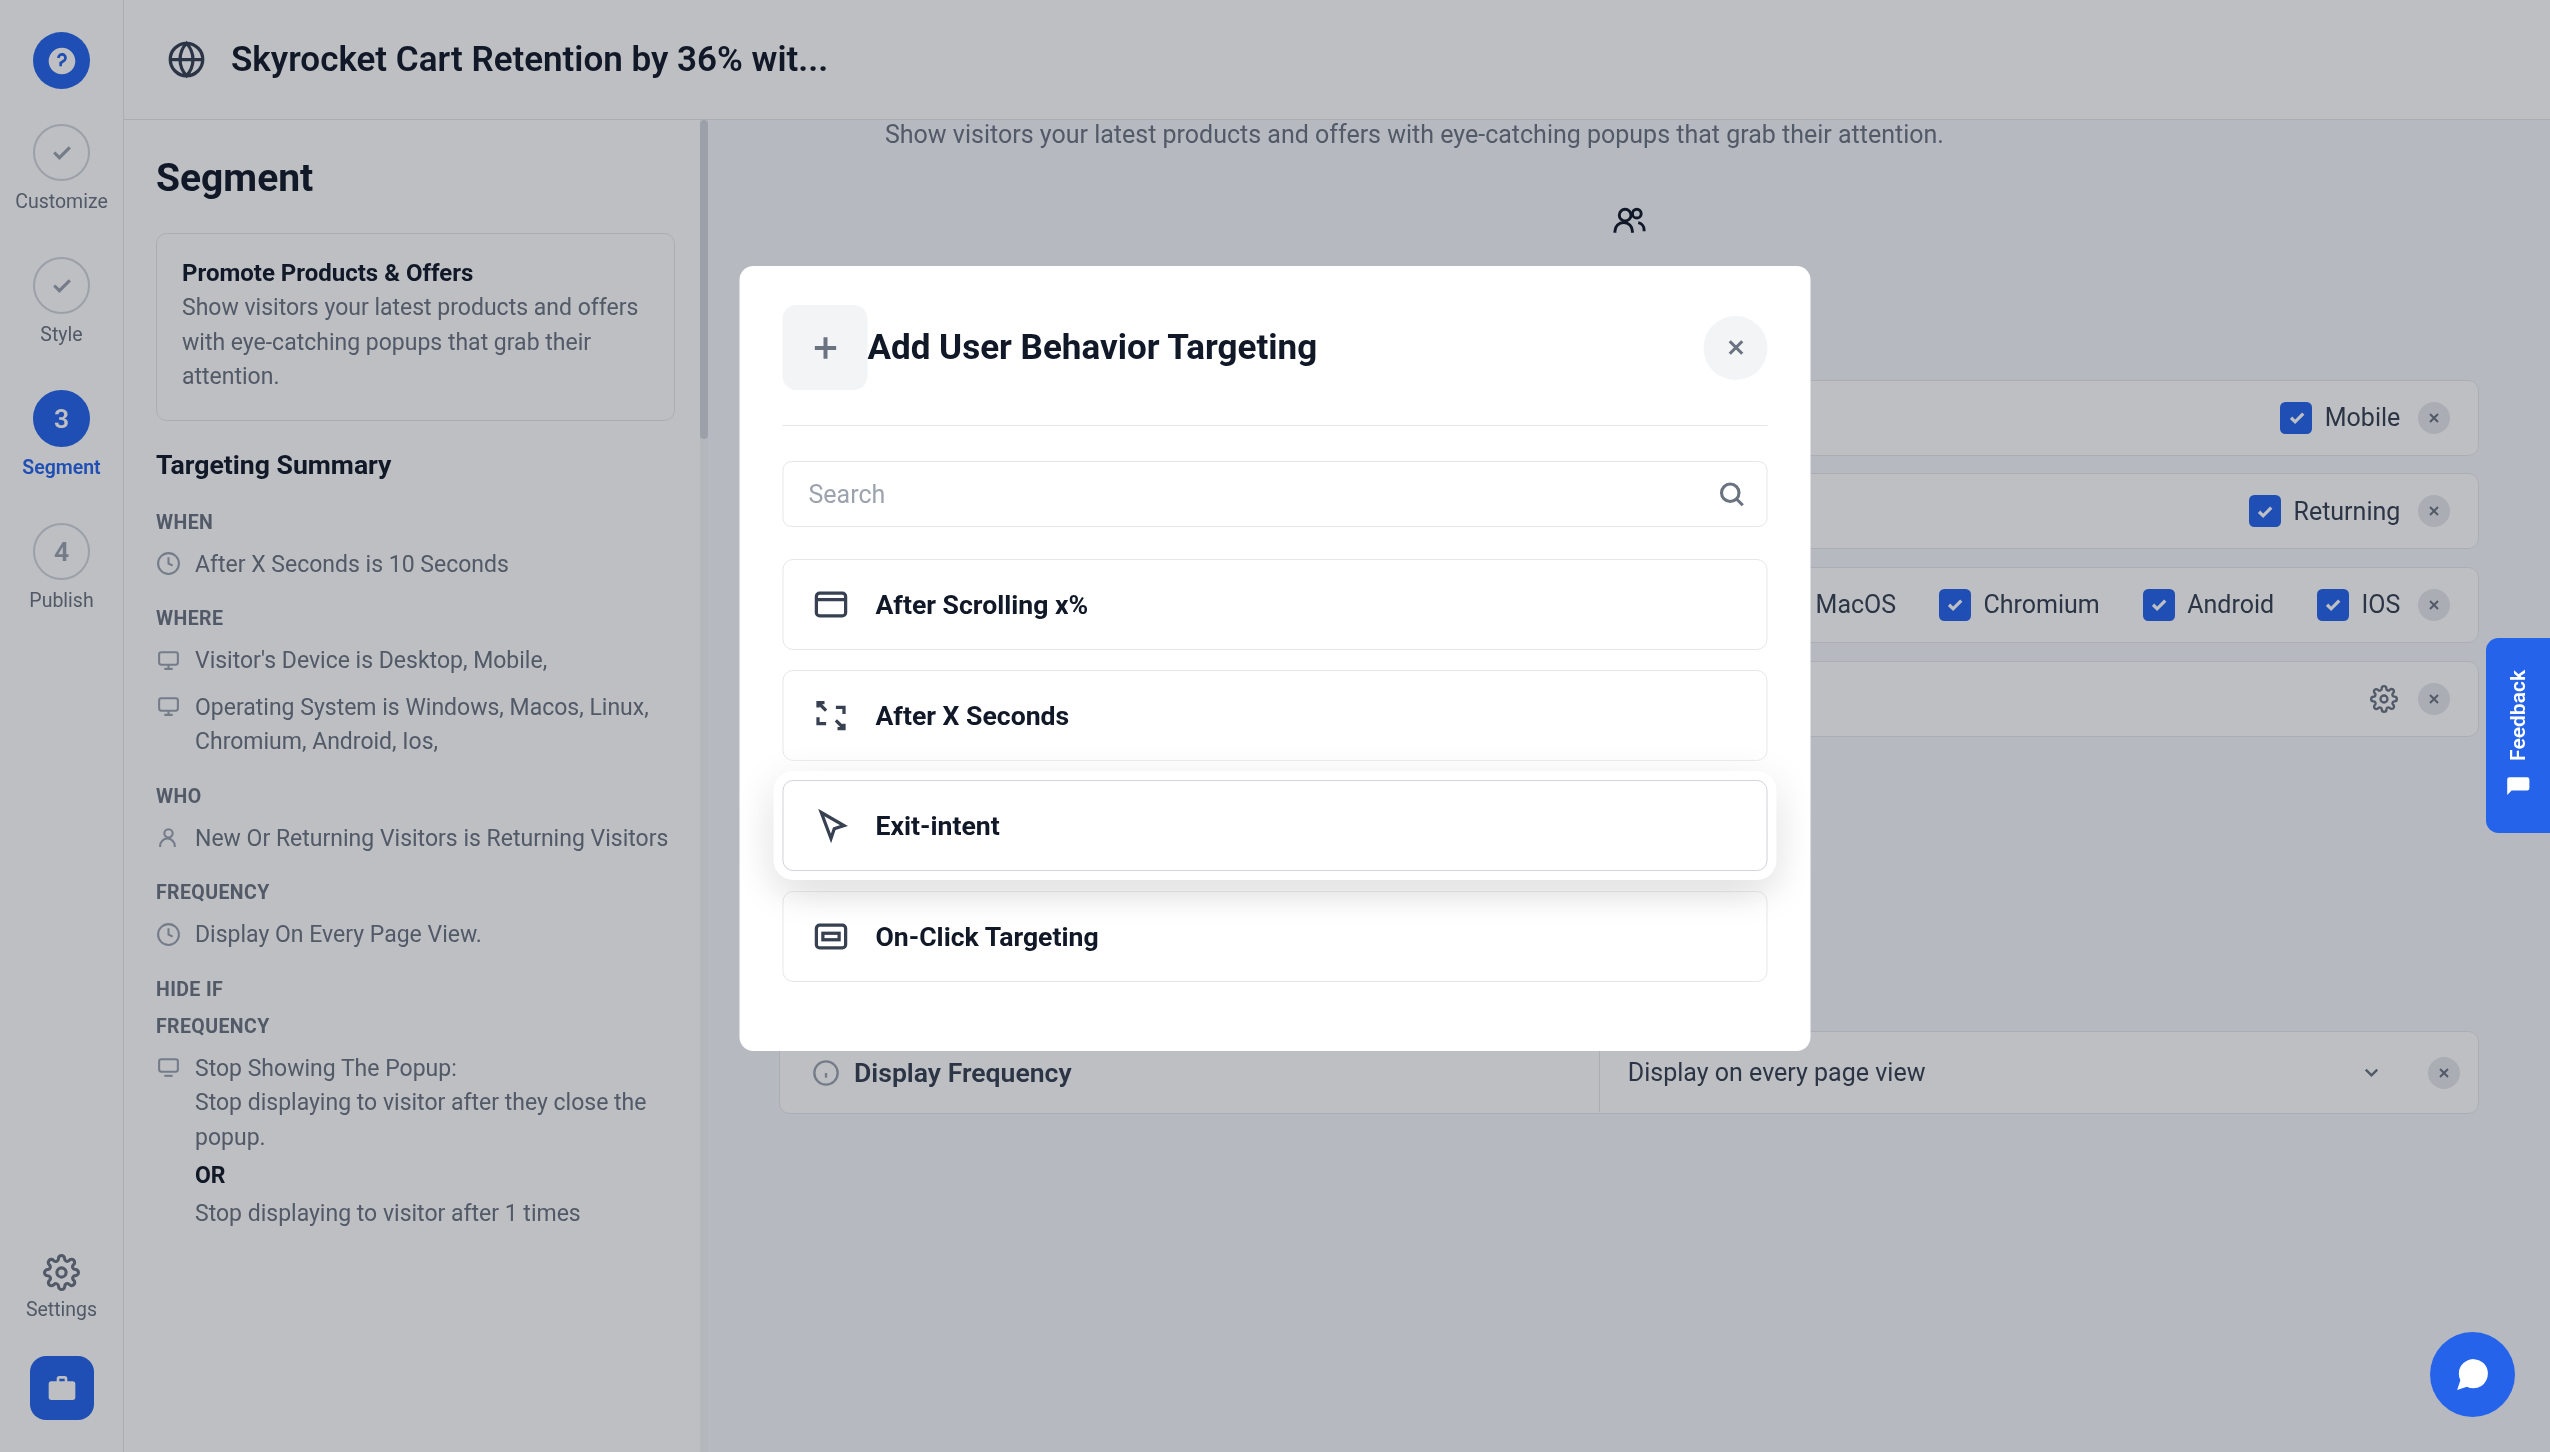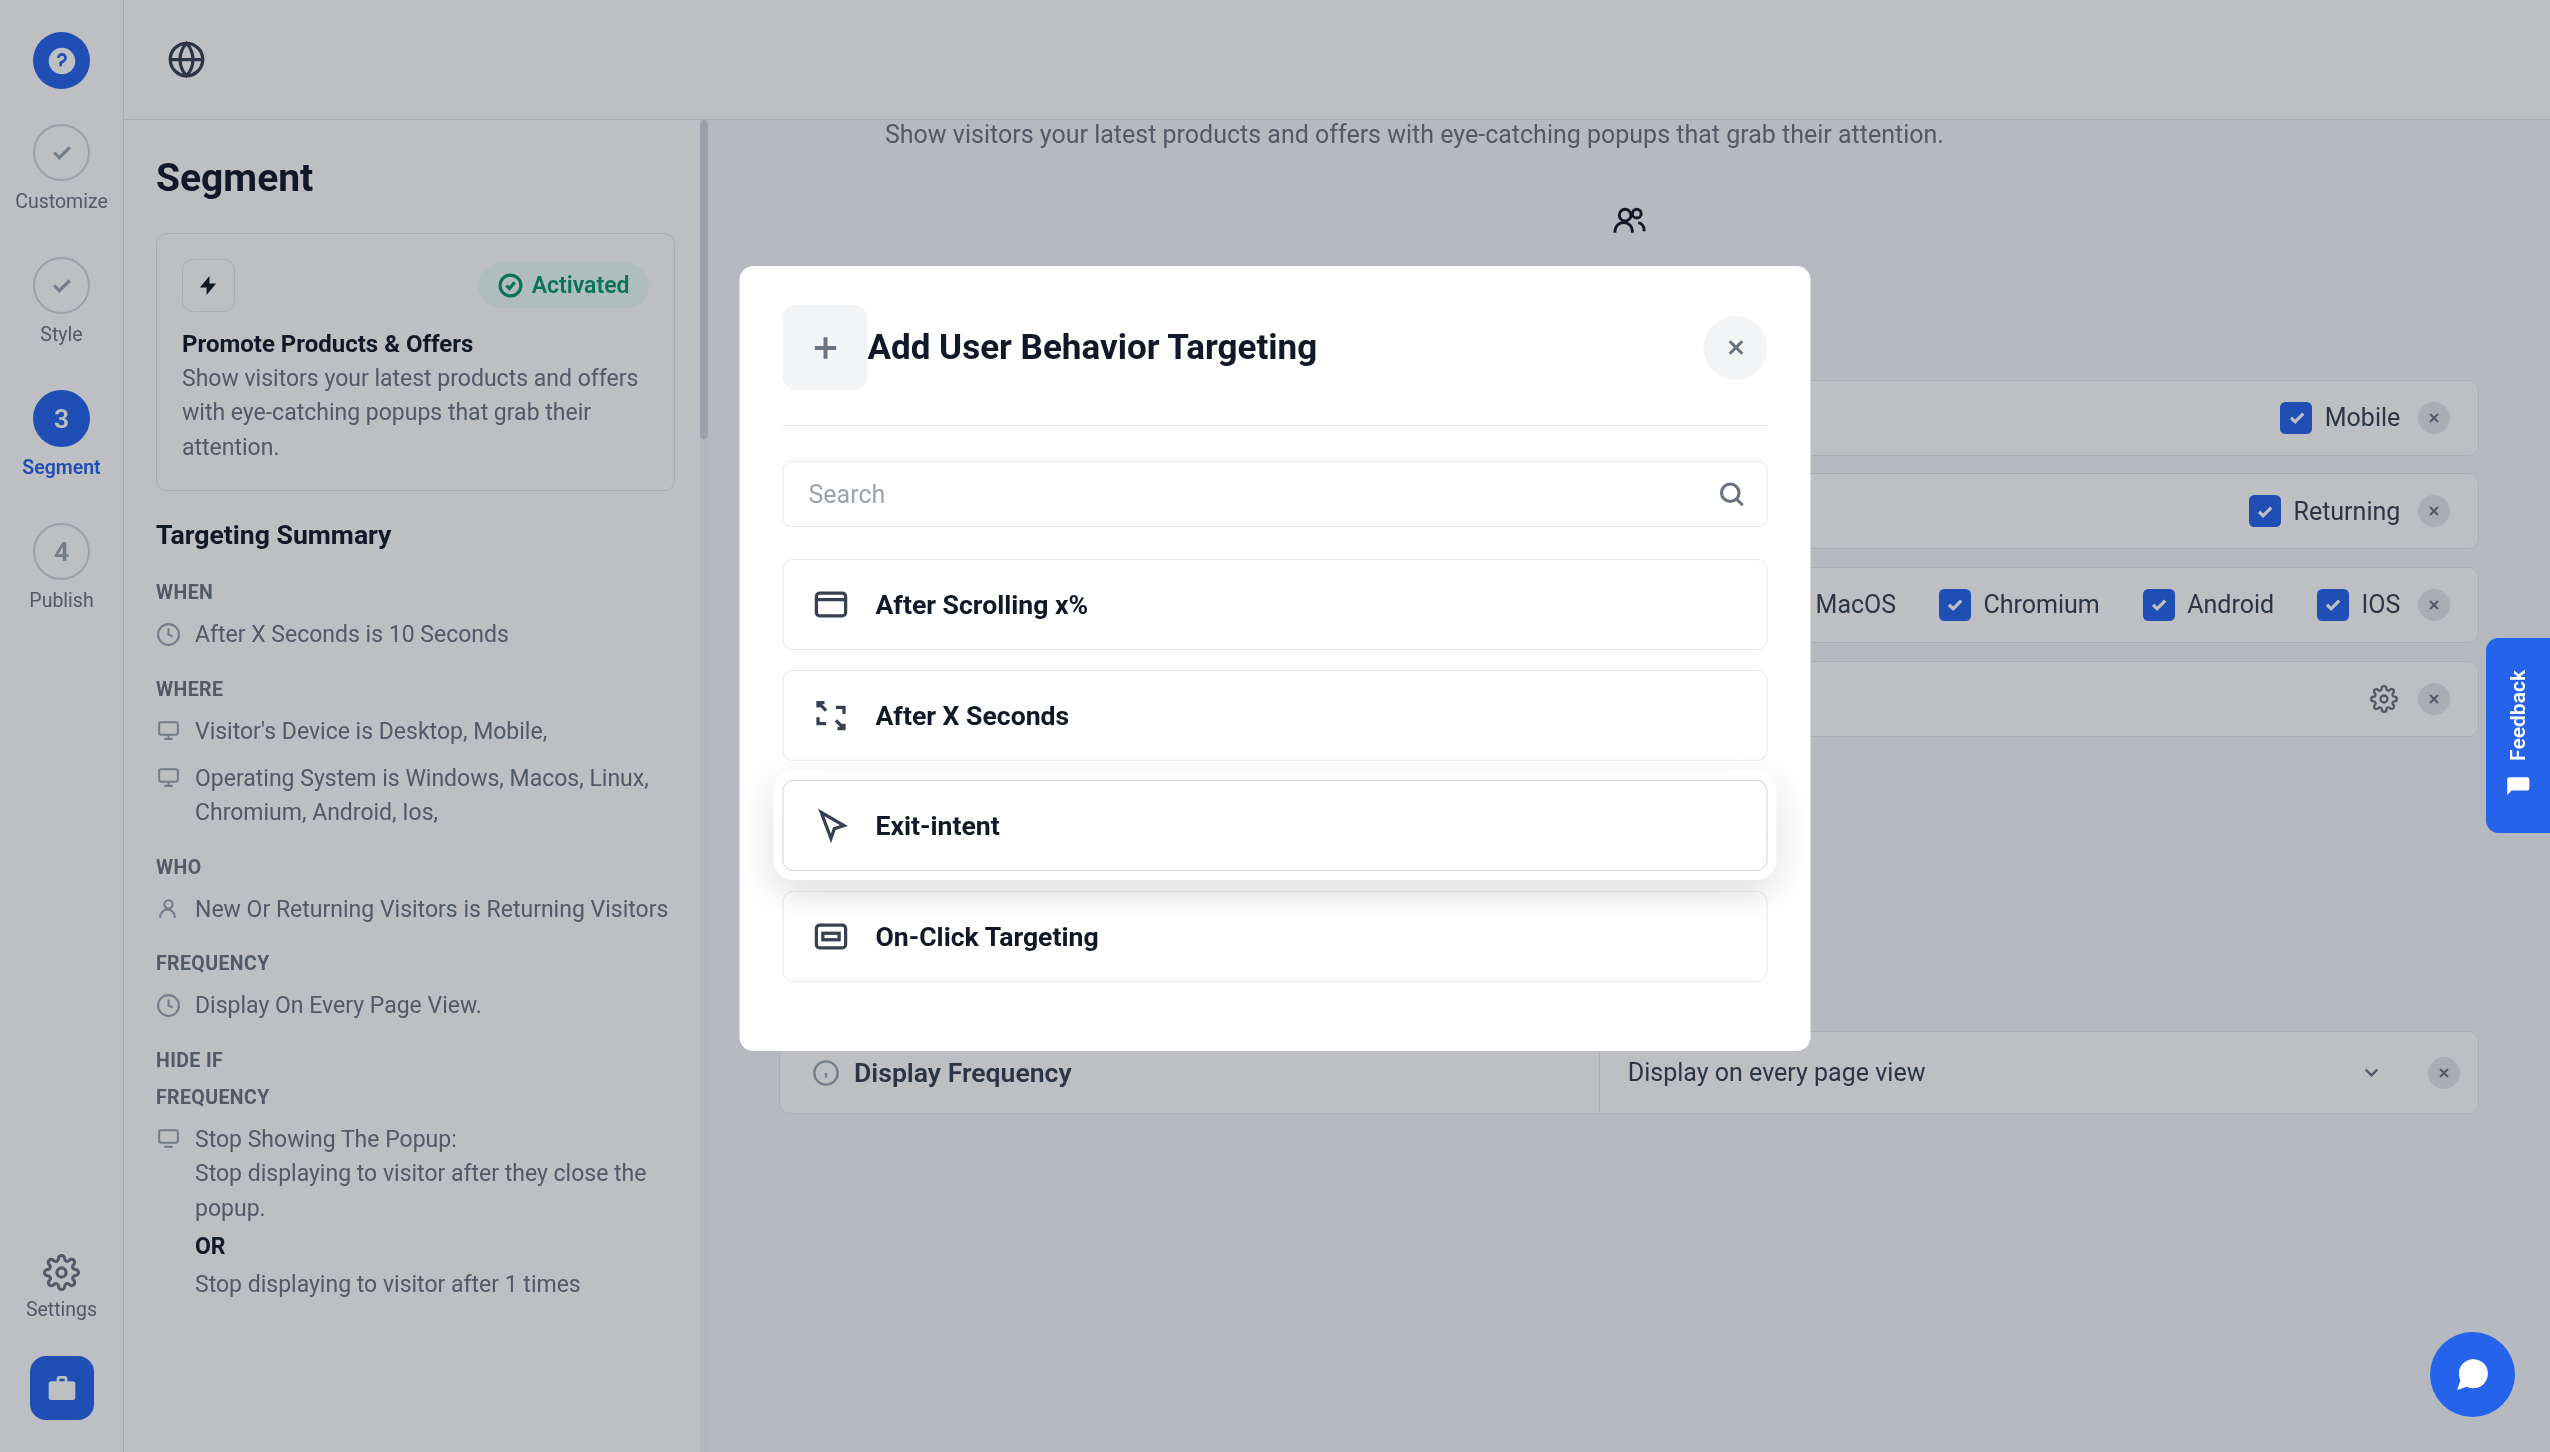--- a/index.html
+++ b/index.html
@@ -148,39 +148,26 @@
   </div>
 </div>
 
 <div class="topbar">
   <div class="globe">
     <svg viewBox="0 0 24 24">
         <circle cx="12" cy="12" r="10"></circle>
         <path d="M2 12h20M12 2a15 15 0 0 1 4 10 15 15 0 0 1-4 10 15 15 0 0 1-4-10 15 15 0 0 1 4-10z"></path>
       </svg>
   </div>
+  <div class="topbar-title">Skyrocket Cart Retention by 36% wit...</div>
 </div>
 
 <div class="side-panel">
   <h1>Segment</h1>
   <div class="card">
-    <div class="card-top">
-      <div class="bolt-badge">
-          <svg viewBox="0 0 24 24">
-            <path d="M13 2L3 14h7v8l10-12h-7z"></path>
-          </svg>
-        </div>
-      <div class="pill">
-        <svg viewBox="0 0 24 24">
-            <circle cx="12" cy="12" r="10"></circle>
-            <path d="M8 12l3 3 5-6"></path>
-          </svg>
-        <span>Activated</span>
-      </div>
-    </div>
     <h2>Promote Products &amp; Offers</h2>
     <p>Show visitors your latest products and offers with eye-catching popups that grab their attention.</p>
   </div>
   <div class="sec-head">Targeting Summary</div>
   <div class="sec-sub">WHEN</div>
   <div class="sum-row">
       <svg viewBox="0 0 24 24">
         <circle cx="12" cy="12" r="10"></circle>
         <path d="M12 6v6l4 2"></path>
       </svg>

